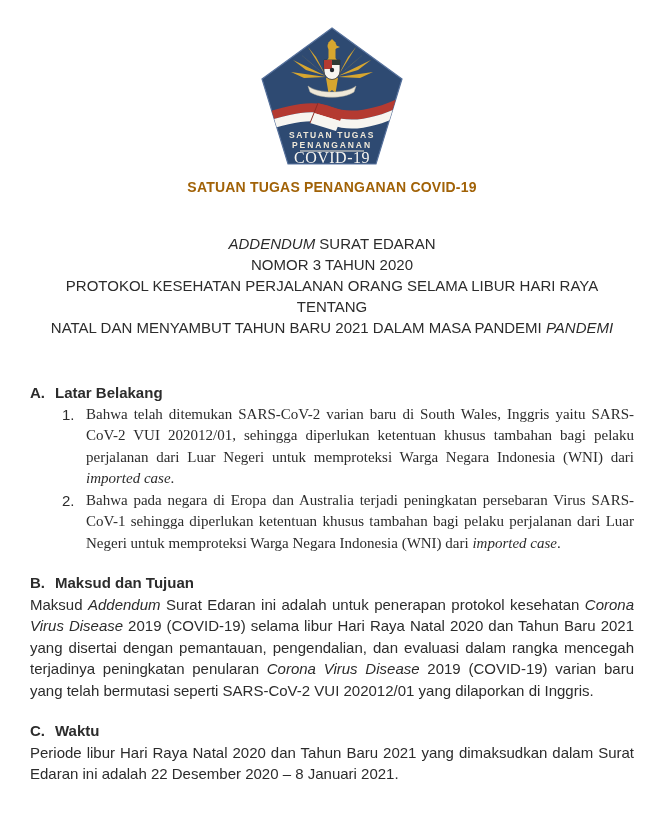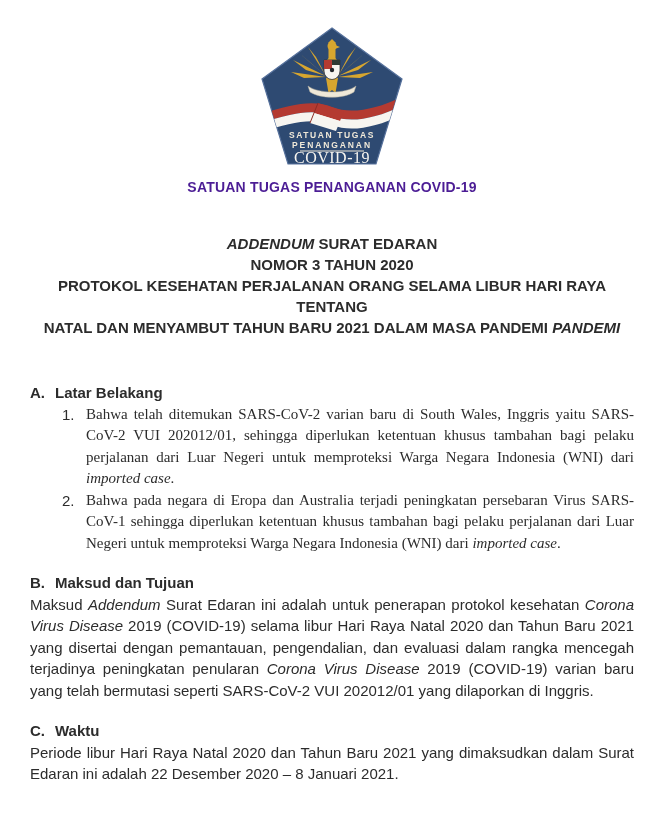--- a/index.html
+++ b/index.html
@@ -16,29 +16,29 @@
     position: relative;
   }
   
   .logo-block { padding-top: 26px; text-align: center; }
   .logo-svg { display: inline-block; }
   .logo-caption {
     margin-top: 7px;
     font-size: 14px;
     line-height: 17px;
     font-weight: bold;
-    color: #4c1d95;
+    color: #a16207;
     letter-spacing: 0.2px;
   }
   
   .title-block {
     margin-top: 37px;
     text-align: center;
     font-size: 15px;
-    font-weight: bold;
+    font-weight: normal;
     line-height: 21px;
   }
   .seg-i { font-style: italic; }
   
   .doc-section { font-size: 15px; line-height: 21.5px; }
   .sec-a { margin-top: 44px; }
   .sec-b { margin-top: 18px; }
   .sec-c { margin-top: 19px; }
   .sec-heading { display: flex; font-weight: bold; }
   .sec-label { width: 25px; flex: none; }

